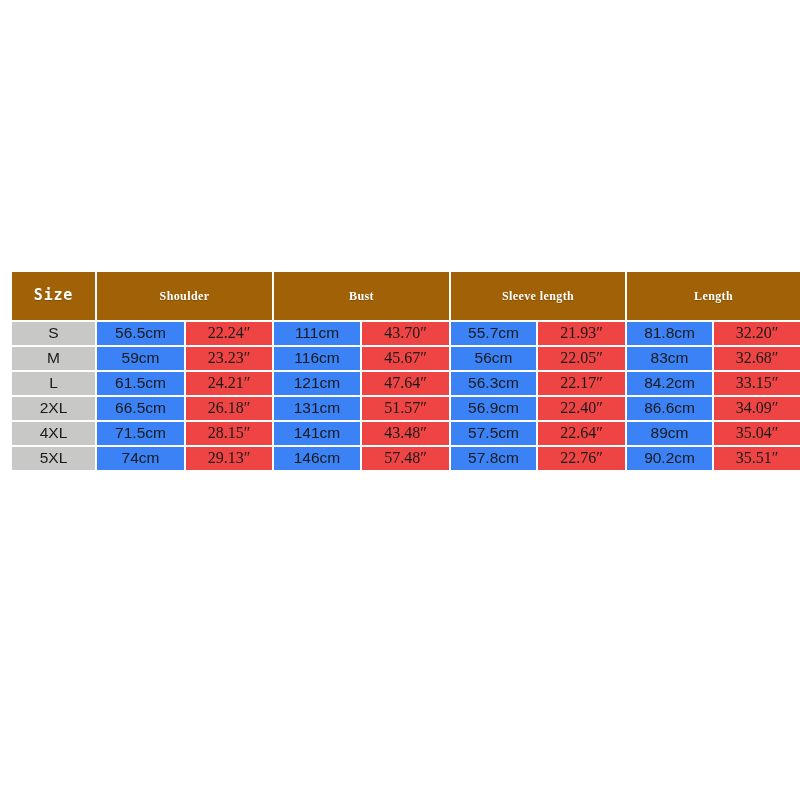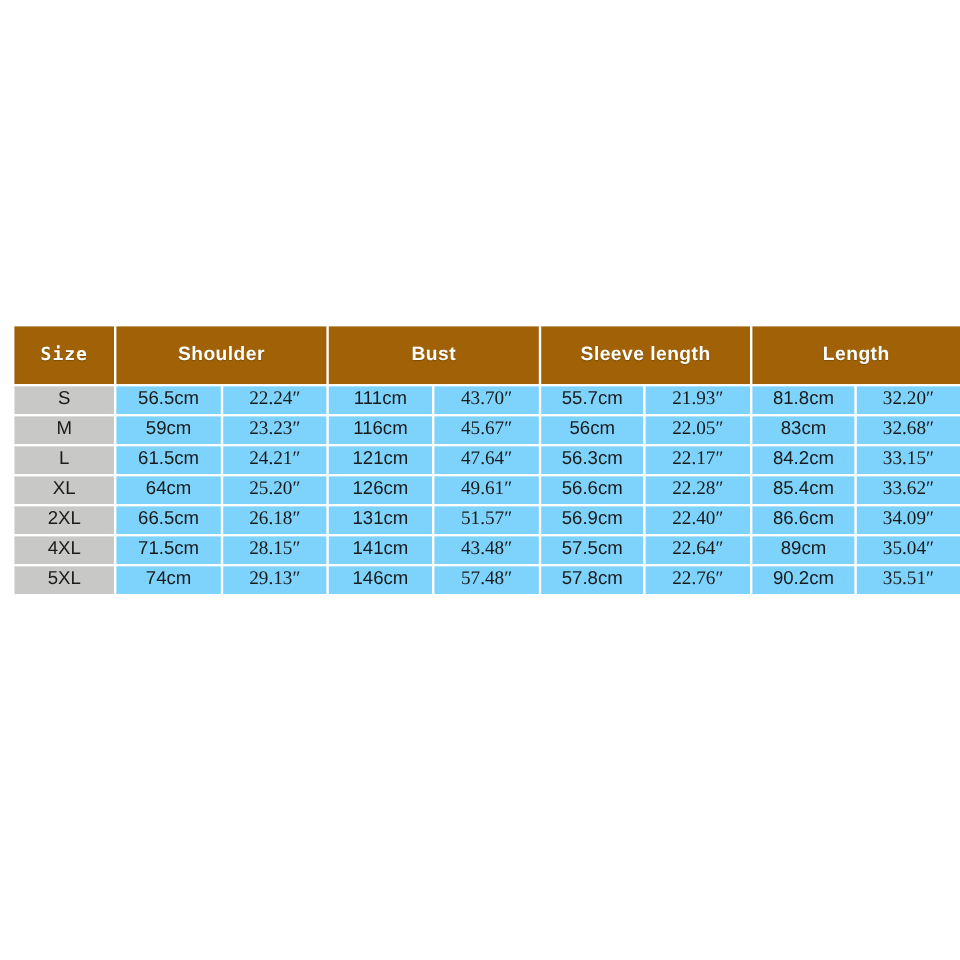--- a/index.html
+++ b/index.html
@@ -40,23 +40,23 @@
   
   .hdr {
     background: #a16207;
     color: #ffffff;
     font-weight: bold;
     font-family: "DejaVu Sans Mono", monospace;
     text-shadow: 0 1px 1px rgba(0,0,0,0.22);
   }
   .hdr-group {
     height: 48px;
-    font-size: 16px;
+    font-size: 12px;
     letter-spacing: 0.4px;
-    font-family: Liberation Sans, sans-serif;
+    font-family: Liberation Serif, serif;
   }
   .hdr-size {
     height: 48px;
     font-size: 15px;
     letter-spacing: 0.8px;
   }
   .hdr-unit {
     height: 42px;
     font-size: 13px;
     letter-spacing: 1.2px;
@@ -72,24 +72,24 @@
   
   .cell {
     height: 23px;
     font-size: 15.5px;
     color: #1a1a1a;
   }
   .cell-size {
     background: #c8c8c6;
   }
   .cell-cm {
-    background: #7dd3fc;
+    background: #3b82f6;
   }
   .cell-inch {
-    background: #7dd3fc;
+    background: #ef4444;
   }
   .prime {
     font-family: "Liberation Serif", serif;
     font-size: 16px;
   }
 </style>
 </head>
 <body>
 
 <div id="size-chart-wrap">
@@ -141,31 +141,20 @@
         <td class="cell cell-cm">61.5cm</td>
         <td class="cell cell-inch prime">24.21″</td>
         <td class="cell cell-cm">121cm</td>
         <td class="cell cell-inch prime">47.64″</td>
         <td class="cell cell-cm">56.3cm</td>
         <td class="cell cell-inch prime">22.17″</td>
         <td class="cell cell-cm">84.2cm</td>
         <td class="cell cell-inch prime">33.15″</td>
       </tr>
       <tr>
-        <td class="cell cell-size">XL</td>
-        <td class="cell cell-cm">64cm</td>
-        <td class="cell cell-inch prime">25.20″</td>
-        <td class="cell cell-cm">126cm</td>
-        <td class="cell cell-inch prime">49.61″</td>
-        <td class="cell cell-cm">56.6cm</td>
-        <td class="cell cell-inch prime">22.28″</td>
-        <td class="cell cell-cm">85.4cm</td>
-        <td class="cell cell-inch prime">33.62″</td>
-      </tr>
-      <tr>
         <td class="cell cell-size">2XL</td>
         <td class="cell cell-cm">66.5cm</td>
         <td class="cell cell-inch prime">26.18″</td>
         <td class="cell cell-cm">131cm</td>
         <td class="cell cell-inch prime">51.57″</td>
         <td class="cell cell-cm">56.9cm</td>
         <td class="cell cell-inch prime">22.40″</td>
         <td class="cell cell-cm">86.6cm</td>
         <td class="cell cell-inch prime">34.09″</td>
       </tr>

